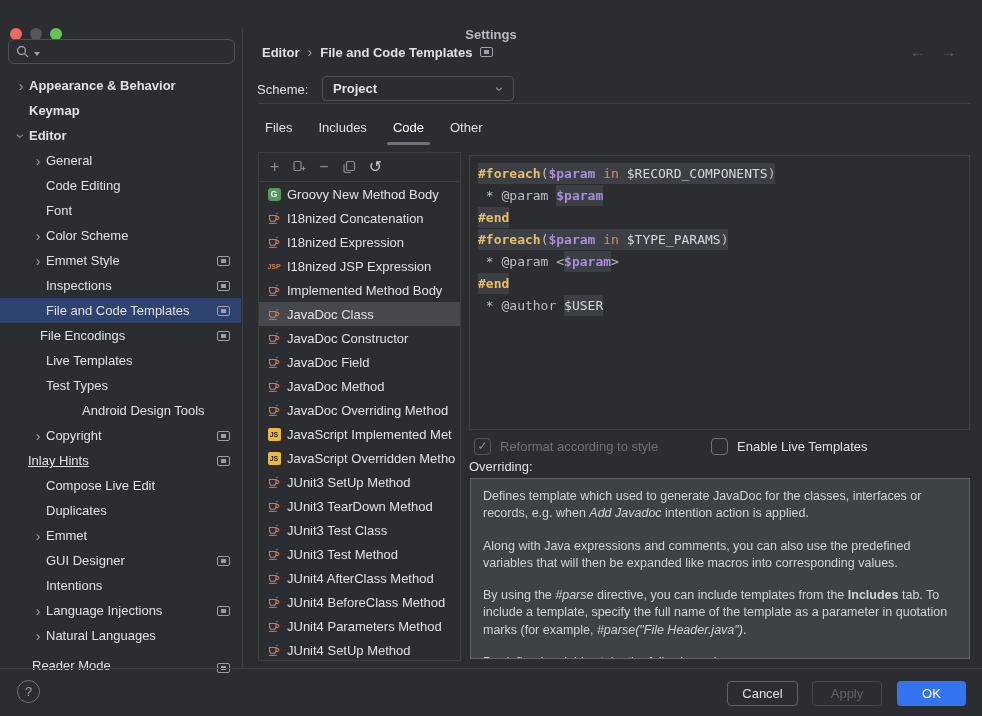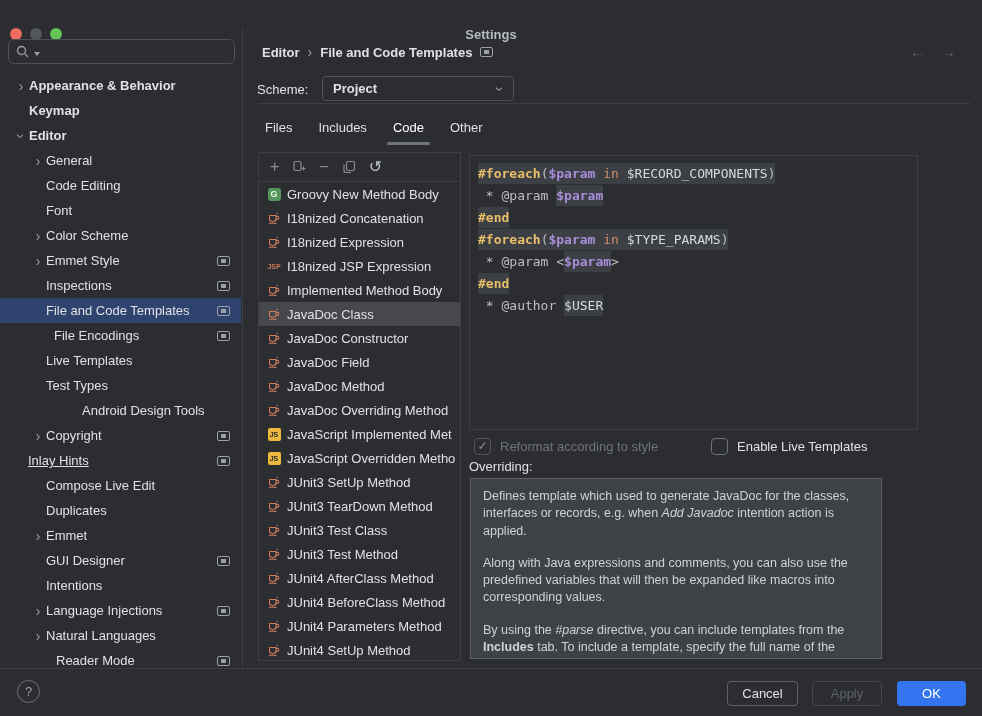--- a/index.html
+++ b/index.html
@@ -66,39 +66,39 @@
     white-space:nowrap; overflow:hidden; }
   .tpl-row.selected { background:#46484B; }
   .tpl-icon { width:14px; height:14px; margin-right:6px; flex:none; display:flex;
     align-items:center; justify-content:center; }
   .gicon { width:13px; height:13px; background:#57965C; border-radius:3px; color:#E9F5EA;
     font-size:9px; font-weight:bold; display:flex; align-items:center; justify-content:center; }
   .jsicon { width:13px; height:13px; background:#ECB840; border-radius:2px; color:#26282B;
     font-size:7px; font-weight:bold; display:flex; align-items:center; justify-content:center; }
   .jspicon { color:#CB7B5B; font-size:7px; font-weight:bold; letter-spacing:0; }
   
-  .editor-panel { position:absolute; left:469px; top:155px; width:449px; height:275px;
+  .editor-panel { position:absolute; left:469px; top:155px; width:501px; height:275px;
     border:1px solid #3C3E42; background:#2B2D30; padding-top:7px;
     font-family:"DejaVu Sans Mono", monospace; font-size:13px; overflow:hidden; }
   .code-line { height:22px; line-height:22px; padding-left:8px; white-space:pre; }
   .hl-seg { background:#3C3F44; border-radius:1px; padding:3px 0; }
   .tk-dir { color:#E8BF6A; font-weight:bold; }
   .tk-var { color:#A98FDB; font-weight:bold; }
   .tk-kw  { color:#CF8E6D; }
   .tk-id  { color:#D5D8DE; }
   .tk-txt { color:#BCBEC4; }
   
   .cb { position:absolute; display:flex; align-items:center; gap:9px; height:18px; }
   .cb-box { width:17px; height:17px; border:1px solid #6F737A; border-radius:4px;
     display:flex; align-items:center; justify-content:center; font-size:12px; flex:none; }
   .cb.disabled { color:#6F737A; }
   .cb.disabled .cb-box { border-color:#53565B; color:#8C9096; }
   
   .desc-label { position:absolute; left:469px; top:459px; }
-  .desc-panel { position:absolute; left:470px; top:478px; width:412px; height:181px;
+  .desc-panel { position:absolute; left:470px; top:478px; width:500px; height:181px;
     background:#3E4145; border:1px solid #5F6368; padding:9px 12px; overflow:hidden;
     color:#CFD3D9; font-size:12.5px; line-height:1.38; }
   .desc-panel p { margin:0 0 15px 0; }
   
   .footer-sep { position:absolute; left:0; right:0; top:668px; height:1px; background:#3C3E42; }
   .help-btn { position:absolute; left:17px; top:680px; width:23px; height:23px;
     border:1px solid #6F737A; border-radius:50%; color:#9DA0A8; text-align:center;
     line-height:21px; font-size:13px; }
   .btn { position:absolute; top:681px; height:25px; border-radius:4px; text-align:center;
     line-height:23px; font-size:13px; cursor:default; }
@@ -167,21 +167,21 @@
       <div class="tree-row" style="padding-left: 30px;">
         <span class="chevron"></span>
         <span class="label">Inspections</span>
         <span class="screen-icon"></span>
       </div>
       <div class="tree-row selected" style="padding-left: 30px;">
         <span class="chevron"></span>
         <span class="label">File and Code Templates</span>
         <span class="screen-icon"></span>
       </div>
-      <div class="tree-row" style="padding-left: 38px;">
+      <div class="tree-row" style="padding-left: 24px;">
         <span class="chevron"></span>
         <span class="label">File Encodings</span>
         <span class="screen-icon"></span>
       </div>
       <div class="tree-row" style="padding-left: 30px;">
         <span class="chevron"></span>
         <span class="label">Live Templates</span>
       </div>
       <div class="tree-row" style="padding-left: 30px;">
         <span class="chevron"></span>
@@ -224,21 +224,21 @@
       </div>
       <div class="tree-row" style="padding-left: 30px;">
         <span class="chevron">›</span>
         <span class="label">Language Injections</span>
         <span class="screen-icon"></span>
       </div>
       <div class="tree-row" style="padding-left: 30px;">
         <span class="chevron">›</span>
         <span class="label">Natural Languages</span>
       </div>
-      <div class="tree-row" style="padding-left: 40px;">
+      <div class="tree-row" style="padding-left: 16px; align-items: flex-end;">
         <span class="chevron"></span>
         <span class="label">Reader Mode</span>
         <span class="screen-icon"></span>
       </div>
     </div>
 </div>
 
 <div class="breadcrumb">
   <span>Editor</span>
   <span class="crumb-sep">›</span>

